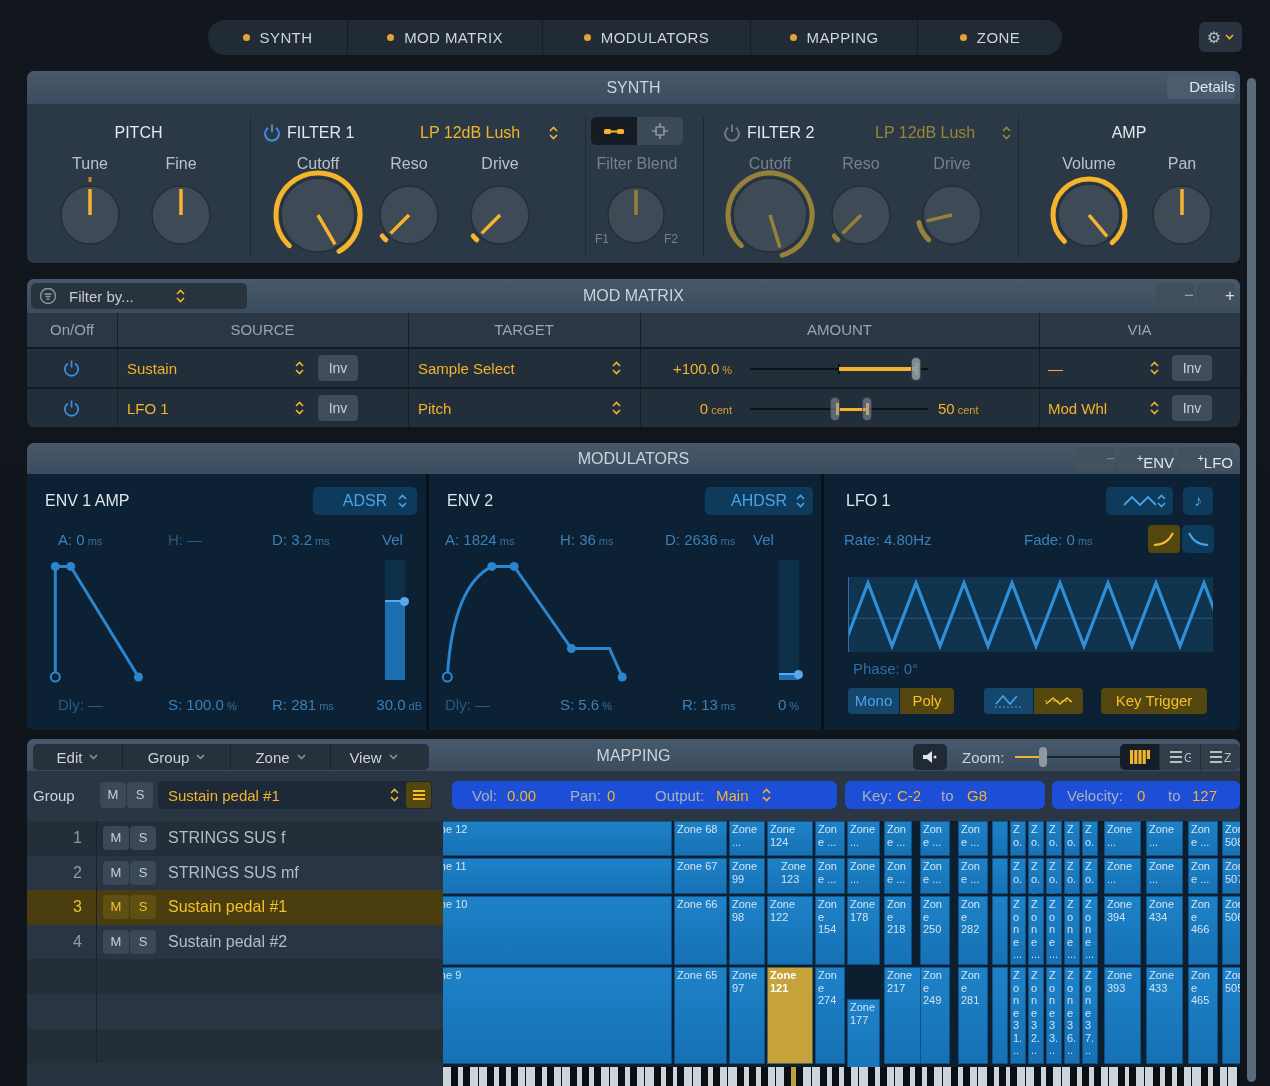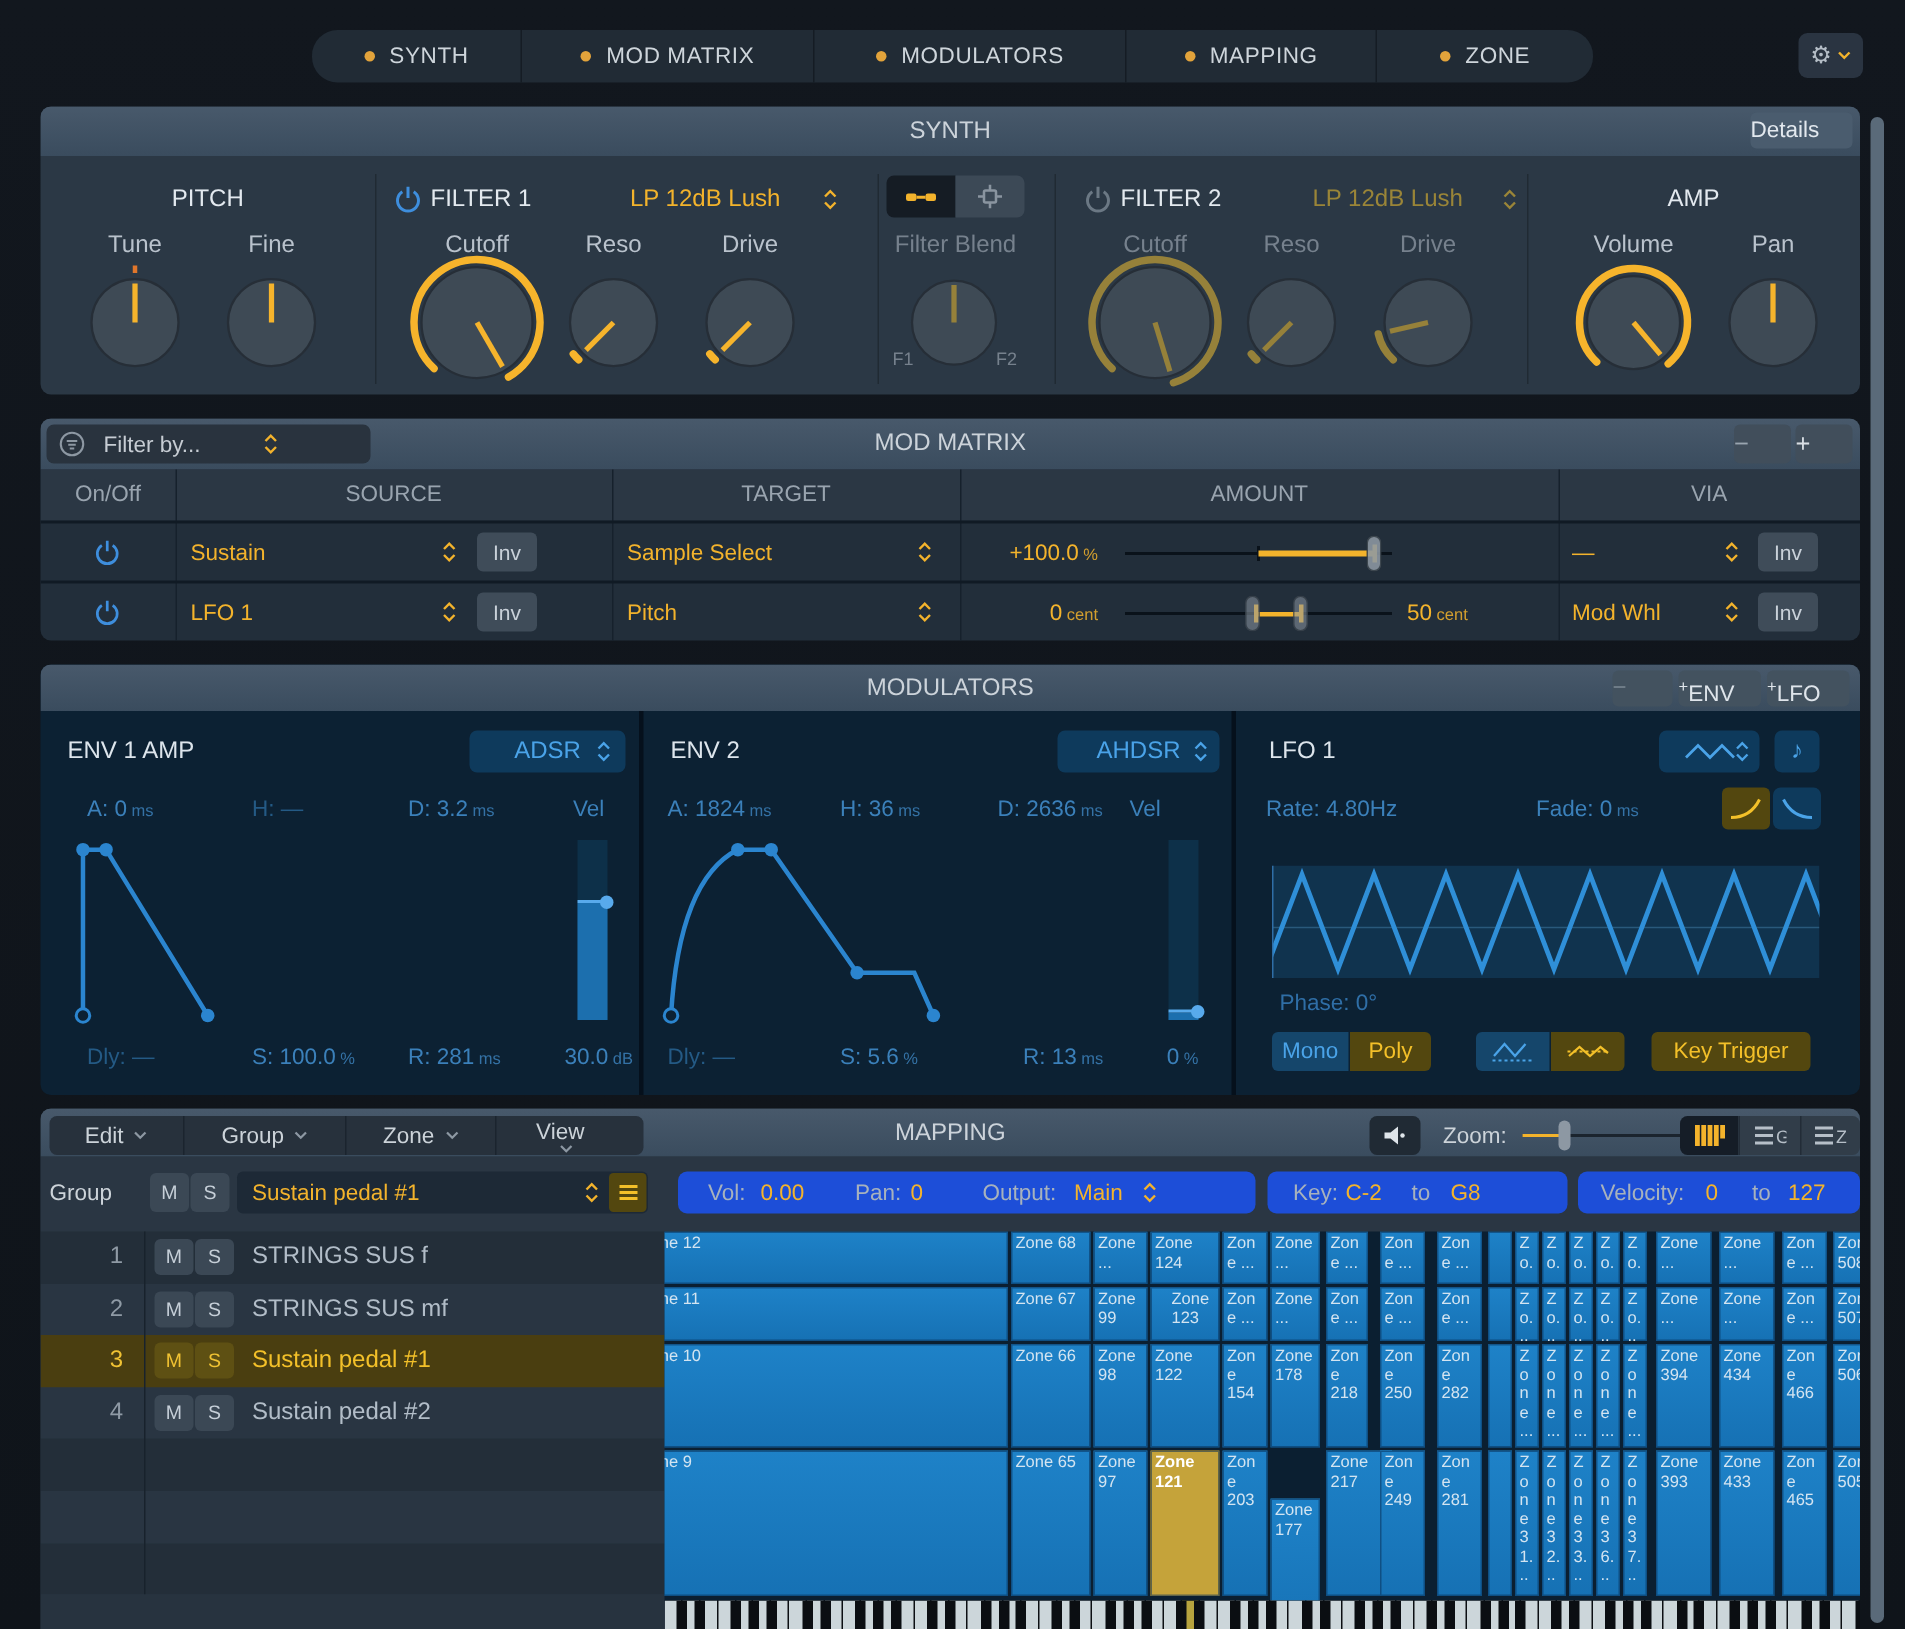--- a/index.html
+++ b/index.html
@@ -5,21 +5,21 @@
   html,body{margin:0;padding:0}
   body{width:1270px;height:1086px;background:linear-gradient(180deg,#12171e,#0f141a);font-family:"Liberation Sans",sans-serif;position:relative;overflow:hidden}
   .abs{position:absolute}
   .panel{position:absolute;left:27px;width:1213px;border-radius:7px;overflow:hidden;background:#2b3845}
   .phead{position:absolute;left:0;right:0;top:0;background:linear-gradient(#48596b,#3a4c5e)}
   .ptitle{position:absolute;left:0;right:0;text-align:center;color:#ccd3da;font-size:16px}
   .tab{display:flex;align-items:center;justify-content:center;height:100%;border-left:1px solid #151c24;box-sizing:border-box}
   .tab:first-child{border-left:none}
   .tabdot{width:7px;height:7px;border-radius:50%;background:#e2a33b;margin-right:10px}
   .tablabel{color:#ced5db;font-size:15px;letter-spacing:.4px}
-  .btn{position:absolute;border-radius:4px;text-align:left}
+  .btn{position:absolute;border-radius:4px;text-align:right}
   .yellow{color:#f3b32c}
   .dimyellow{color:#9a8538}
   .lbl{color:#b9c2cc;font-size:16px;text-align:center}
   .dim{color:#76818d}
   .sectitle{position:absolute;color:#e3e9ef;font-size:16px;text-align:center}
   .invbtn{position:absolute;width:40px;height:26px;border-radius:4px;background:#3f4c59;color:#c9d1d9;font-size:14px;line-height:26px;text-align:center}
   .mtext{font-size:15px;position:absolute}
   .coldiv{position:absolute;width:1px;background:#16212c}
   .envlbl{position:absolute;font-size:15px;color:#3b80ba;white-space:nowrap}
   .envdim{color:#245a85}
@@ -438,21 +438,21 @@
         <svg width="9" height="6" style="margin-left:7px">
           <path d="M1 1 L4.5 4.5 L8 1" stroke="#8d98a3" stroke-width="1.5" fill="none"></path>
         </svg>
       </div>
       <div class="menuitem" style="width: 100px;">
         <span>Zone</span>
         <svg width="9" height="6" style="margin-left:7px">
           <path d="M1 1 L4.5 4.5 L8 1" stroke="#8d98a3" stroke-width="1.5" fill="none"></path>
         </svg>
       </div>
-      <div class="menuitem" style="width: 86px; flex-direction: column;">
+      <div class="menuitem" style="width: 86px;">
         <span>View</span>
         <svg width="9" height="6" style="margin-left:7px">
           <path d="M1 1 L4.5 4.5 L8 1" stroke="#8d98a3" stroke-width="1.5" fill="none"></path>
         </svg>
       </div>
     </div>
   <div class="abs" style="left:886px;top:5px;width:34px;height:26px;background:#202a34;border-radius:5px;display:flex;align-items:center;justify-content:center">
     <svg width="16" height="14">
         <polygon points="1,5 5,5 10,1 10,13 5,9 1,9" fill="#dfe5ea"></polygon>
         <circle cx="13" cy="7" r="1.5" fill="#dfe5ea"></circle>
@@ -621,21 +621,21 @@
       <div class="zcell" style="left: 621px; top: 75px; width: 16px; height: 69px;">Zone ...</div>
       <div class="zcell" style="left: 639px; top: 75px; width: 16px; height: 69px;">Zone ...</div>
       <div class="zcell" style="left: 661px; top: 75px; width: 37px; height: 69px;">Zone 394</div>
       <div class="zcell" style="left: 703px; top: 75px; width: 37px; height: 69px;">Zone 434</div>
       <div class="zcell" style="left: 745px; top: 75px; width: 30px; height: 69px;">Zone 466</div>
       <div class="zcell" style="left: 779px; top: 75px; width: 36px; height: 69px;">Zone 506</div>
       <div class="zcell" style="left: -19px; top: 146px; width: 248px; height: 97px;">Zone 9</div>
       <div class="zcell" style="left: 231px; top: 146px; width: 53px; height: 97px;">Zone 65</div>
       <div class="zcell" style="left: 286px; top: 146px; width: 36px; height: 97px;">Zone 97</div>
       <div class="zcell zsel" style="left: 324px; top: 146px; width: 46px; height: 97px;">Zone 121</div>
-      <div class="zcell" style="left: 372px; top: 146px; width: 30px; height: 97px;">Zone 203</div>
+      <div class="zcell" style="left: 372px; top: 146px; width: 30px; height: 97px;">Zone 274</div>
       <div class="zcell" style="left: 404px; top: 146px; width: 33px; height: 97px; margin-top: 32px;">Zone 177</div>
       <div class="zcell" style="left: 441px; top: 146px; width: 44px; height: 97px;">Zone 217</div>
       <div class="zcell" style="left: 477px; top: 146px; width: 30px; height: 97px;">Zone 249</div>
       <div class="zcell" style="left: 515px; top: 146px; width: 30px; height: 97px;">Zone 281</div>
       <div class="zcell" style="left: 549px; top: 146px; width: 16px; height: 97px;"></div>
       <div class="zcell" style="left: 567px; top: 146px; width: 16px; height: 97px;">Zone 31...</div>
       <div class="zcell" style="left: 585px; top: 146px; width: 16px; height: 97px;">Zone 32...</div>
       <div class="zcell" style="left: 603px; top: 146px; width: 16px; height: 97px;">Zone 33...</div>
       <div class="zcell" style="left: 621px; top: 146px; width: 16px; height: 97px;">Zone 36...</div>
       <div class="zcell" style="left: 639px; top: 146px; width: 16px; height: 97px;">Zone 37...</div>

